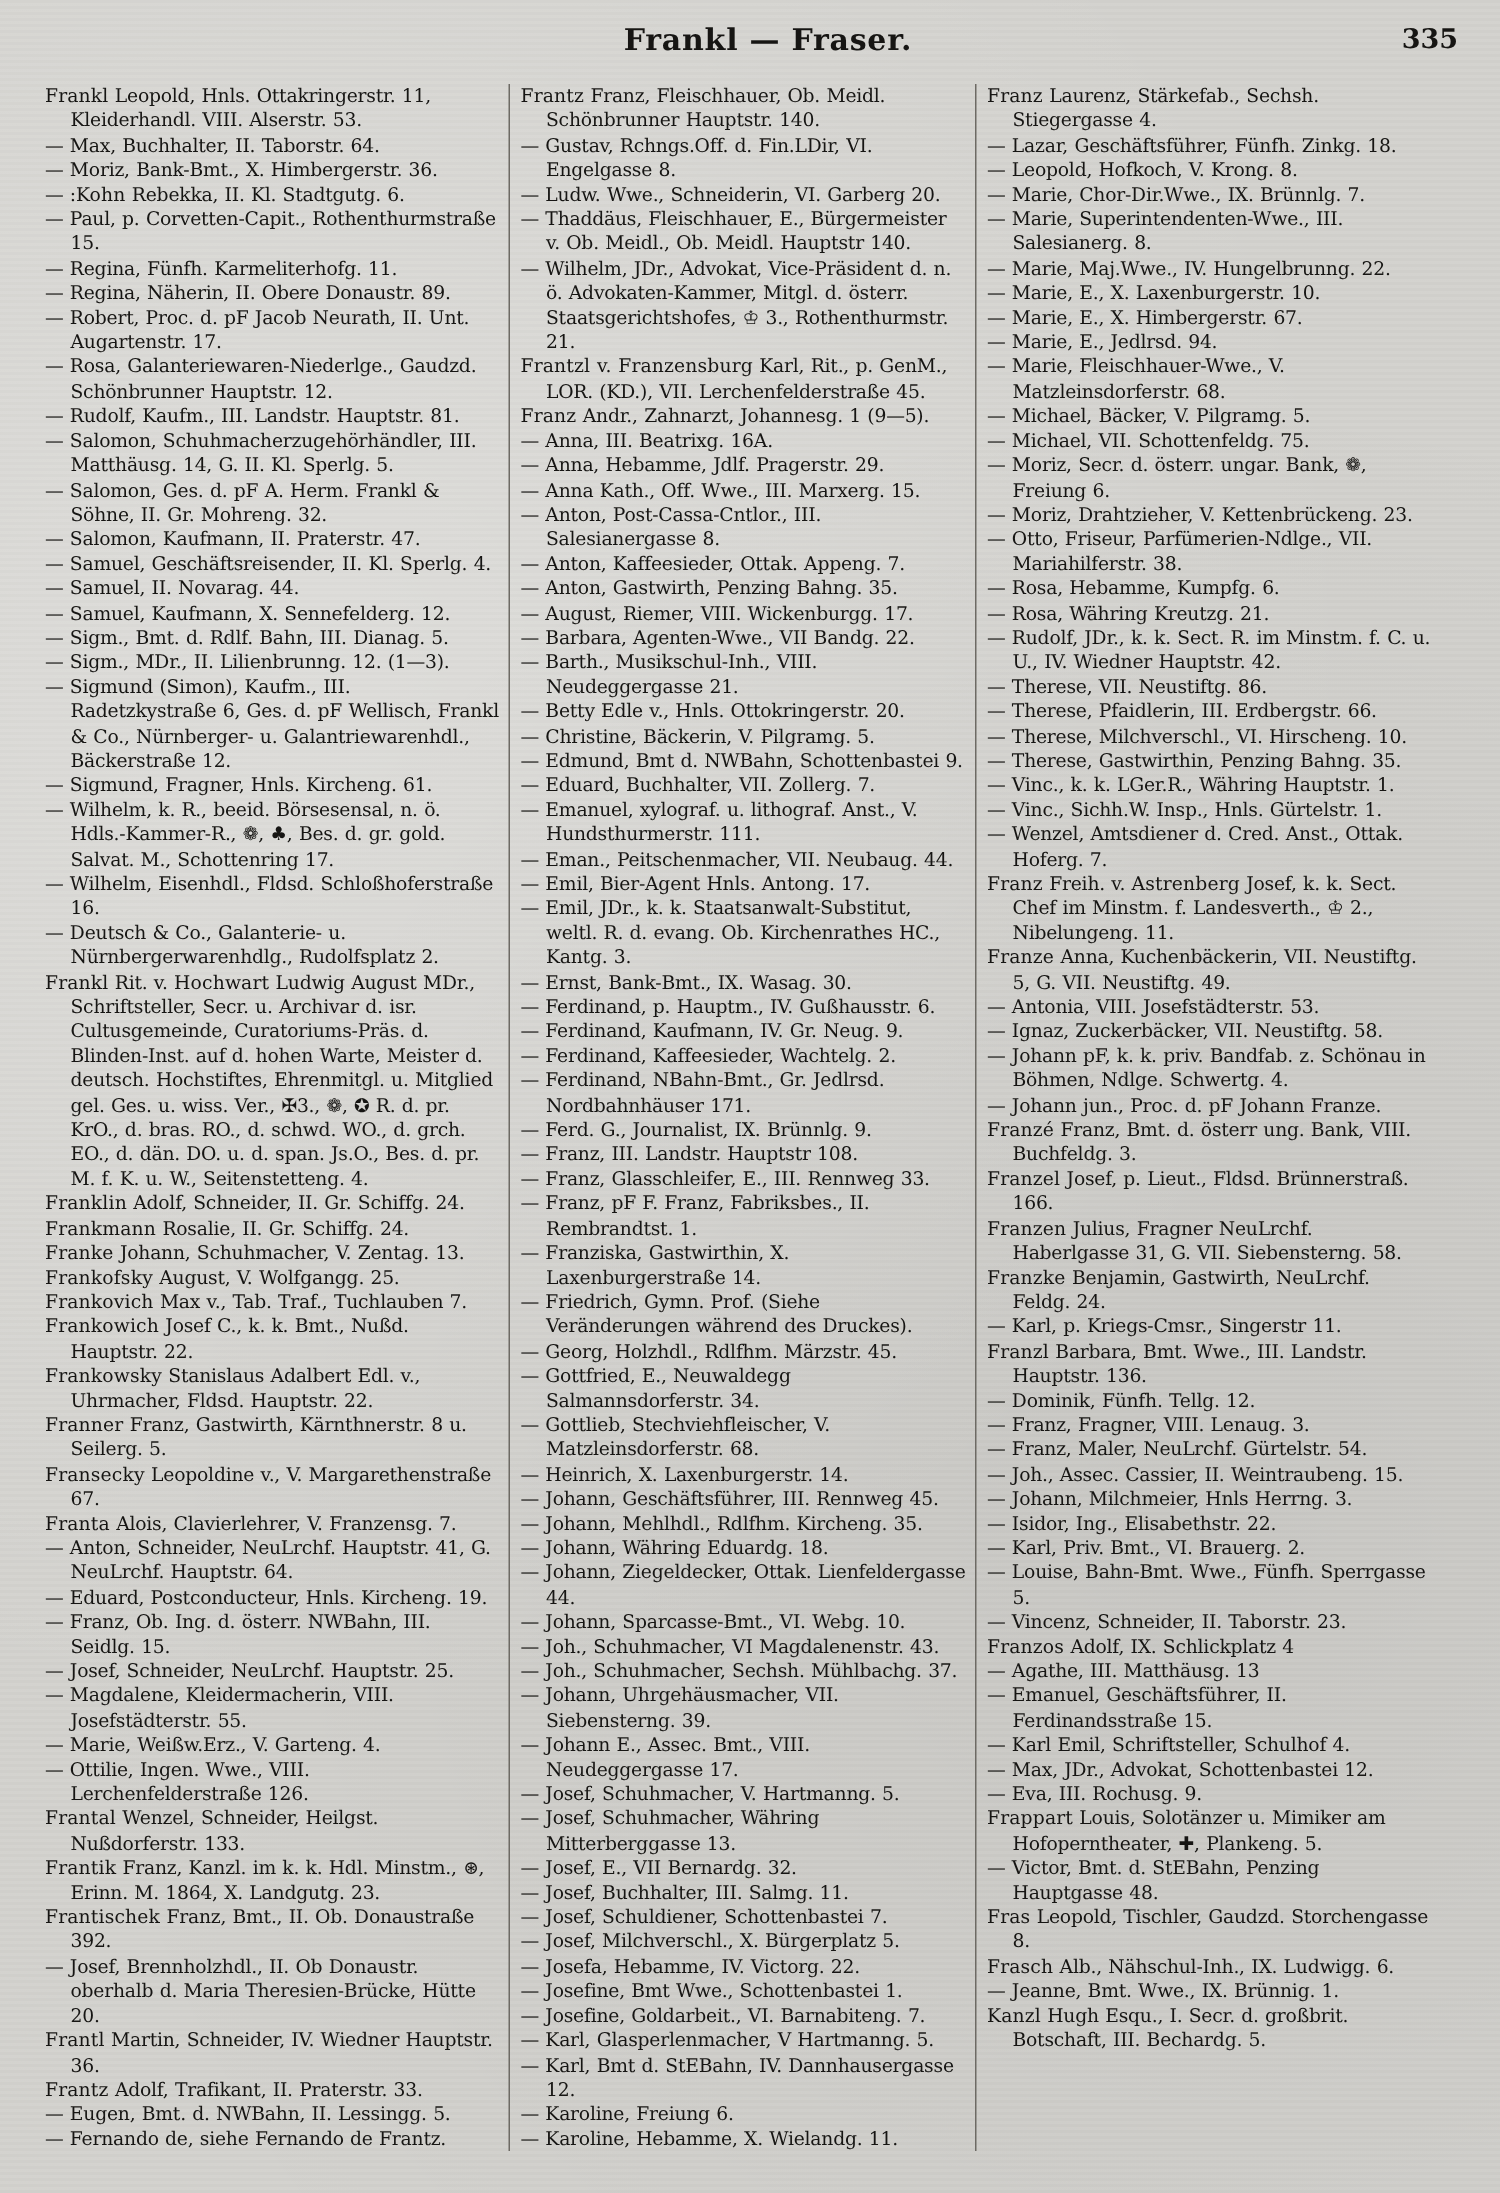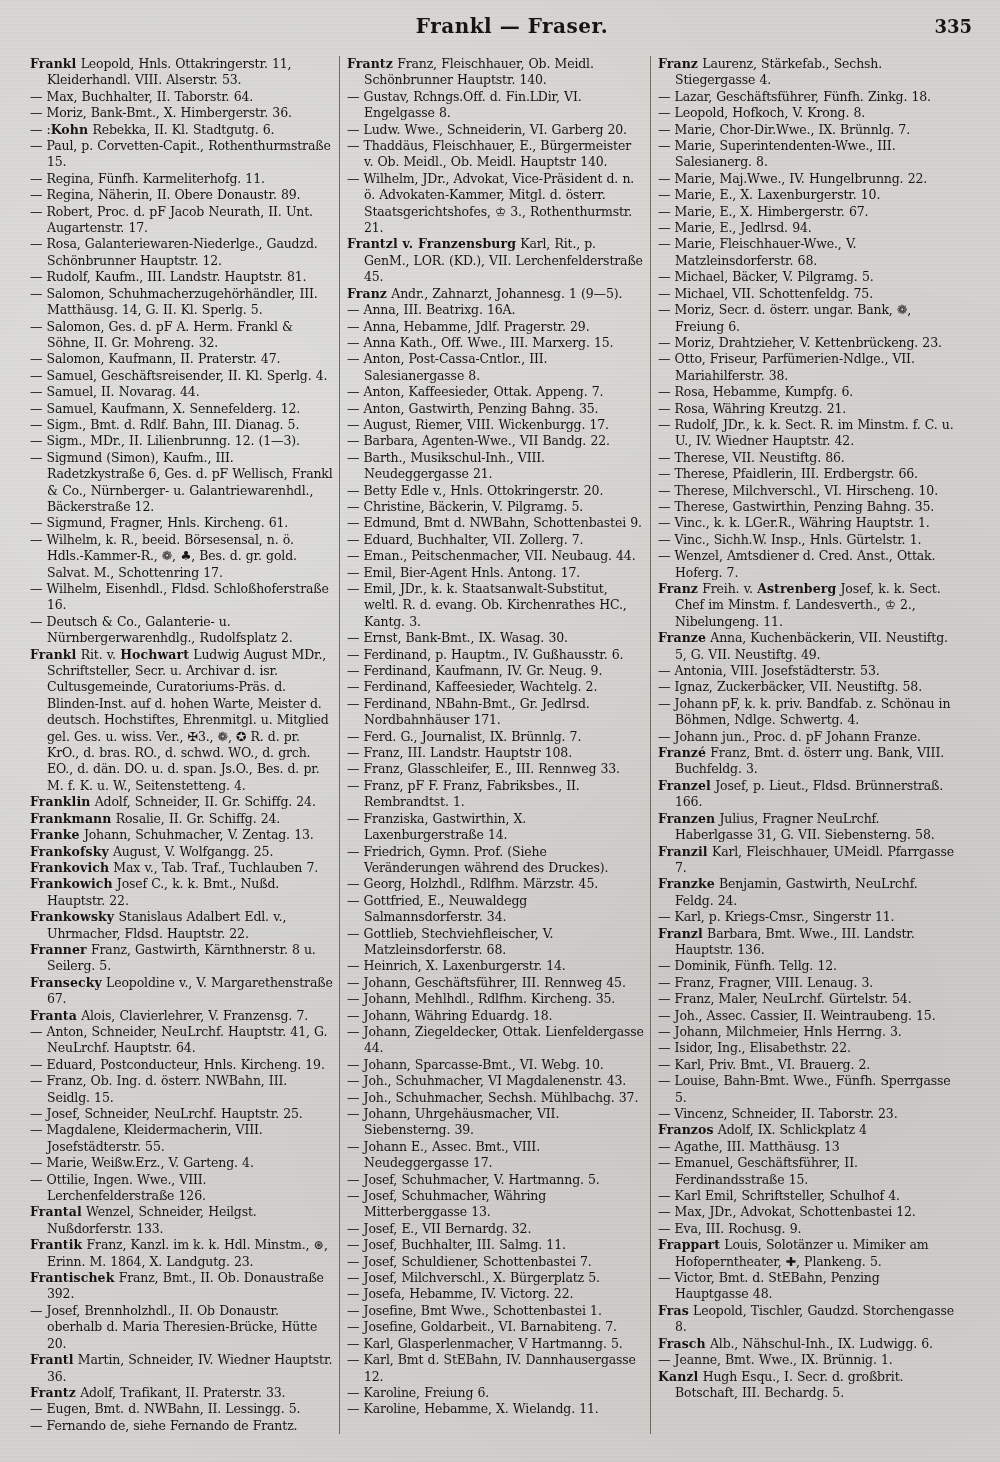--- a/index.html
+++ b/index.html
@@ -49,21 +49,21 @@
   .entry{
     margin:0;
     font-size:12.5px;
     line-height:16.4px;
     padding-left:17px;
     text-indent:-17px;
     letter-spacing:-0.15px;
     word-spacing:0.4px;
   }
   .entry b{
-    font-weight:bold;
+    font-weight:normal;
     letter-spacing:0.1px;
   }
 </style>
 </head>
 <body>
 
 <div class="page-header">
   <div class="page-title">Frankl — Fraser.</div>
   <div class="page-number">335</div>
 </div>
@@ -134,29 +134,30 @@
       <p class="entry">— Anton, Post-Cassa-Cntlor., III. Salesianergasse 8.</p>
       <p class="entry">— Anton, Kaffeesieder, Ottak. Appeng. 7.</p>
       <p class="entry">— Anton, Gastwirth, Penzing Bahng. 35.</p>
       <p class="entry">— August, Riemer, VIII. Wickenburgg. 17.</p>
       <p class="entry">— Barbara, Agenten-Wwe., VII Bandg. 22.</p>
       <p class="entry">— Barth., Musikschul-Inh., VIII. Neudeggergasse 21.</p>
       <p class="entry">— Betty Edle v., Hnls. Ottokringerstr. 20.</p>
       <p class="entry">— Christine, Bäckerin, V. Pilgramg. 5.</p>
       <p class="entry">— Edmund, Bmt d. NWBahn, Schottenbastei 9.</p>
       <p class="entry">— Eduard, Buchhalter, VII. Zollerg. 7.</p>
+      <p class="entry">— Emanuel, xylograf. u. lithograf. Anst., V. Hundsthurmerstr. 111.</p>
       <p class="entry">— Eman., Peitschenmacher, VII. Neubaug. 44.</p>
       <p class="entry">— Emil, Bier-Agent Hnls. Antong. 17.</p>
       <p class="entry">— Emil, JDr., k. k. Staatsanwalt-Substitut, weltl. R. d. evang. Ob. Kirchenrathes HC., Kantg. 3.</p>
       <p class="entry">— Ernst, Bank-Bmt., IX. Wasag. 30.</p>
       <p class="entry">— Ferdinand, p. Hauptm., IV. Gußhausstr. 6.</p>
       <p class="entry">— Ferdinand, Kaufmann, IV. Gr. Neug. 9.</p>
       <p class="entry">— Ferdinand, Kaffeesieder, Wachtelg. 2.</p>
       <p class="entry">— Ferdinand, NBahn-Bmt., Gr. Jedlrsd. Nordbahnhäuser 171.</p>
-      <p class="entry">— Ferd. G., Journalist, IX. Brünnlg. 7.</p>
+      <p class="entry">— Ferd. G., Journalist, IX. Brünnlg. 9.</p>
       <p class="entry">— Franz, III. Landstr. Hauptstr 108.</p>
       <p class="entry">— Franz, Glasschleifer, E., III. Rennweg 33.</p>
       <p class="entry">— Franz, pF F. Franz, Fabriksbes., II. Rembrandtst. 1.</p>
       <p class="entry">— Franziska, Gastwirthin, X. Laxenburgerstraße 14.</p>
       <p class="entry">— Friedrich, Gymn. Prof. (Siehe Veränderungen während des Druckes).</p>
       <p class="entry">— Georg, Holzhdl., Rdlfhm. Märzstr. 45.</p>
       <p class="entry">— Gottfried, E., Neuwaldegg Salmannsdorferstr. 34.</p>
       <p class="entry">— Gottlieb, Stechviehfleischer, V. Matzleinsdorferstr. 68.</p>
       <p class="entry">— Heinrich, X. Laxenburgerstr. 14.</p>
       <p class="entry">— Johann, Geschäftsführer, III. Rennweg 45.</p>
@@ -210,21 +211,20 @@
       <p class="entry">— Wenzel, Amtsdiener d. Cred. Anst., Ottak. Hoferg. 7.</p>
       <p class="entry"><b>Franz</b> Freih. v. <b>Astrenberg</b> Josef, k. k. Sect. Chef im Minstm. f. Landesverth., ♔ 2., Nibelungeng. 11.</p>
       <p class="entry"><b>Franze</b> Anna, Kuchenbäckerin, VII. Neustiftg. 5, G. VII. Neustiftg. 49.</p>
       <p class="entry">— Antonia, VIII. Josefstädterstr. 53.</p>
       <p class="entry">— Ignaz, Zuckerbäcker, VII. Neustiftg. 58.</p>
       <p class="entry">— Johann pF, k. k. priv. Bandfab. z. Schönau in Böhmen, Ndlge. Schwertg. 4.</p>
       <p class="entry">— Johann jun., Proc. d. pF Johann Franze.</p>
       <p class="entry"><b>Franzé</b> Franz, Bmt. d. österr ung. Bank, VIII. Buchfeldg. 3.</p>
       <p class="entry"><b>Franzel</b> Josef, p. Lieut., Fldsd. Brünnerstraß. 166.</p>
       <p class="entry"><b>Franzen</b> Julius, Fragner NeuLrchf. Haberlgasse 31, G. VII. Siebensterng. 58.</p>
-      <p class="entry"><b>Franzil</b> Karl, Fleischhauer, UMeidl. Pfarrgasse 7.</p>
       <p class="entry"><b>Franzke</b> Benjamin, Gastwirth, NeuLrchf. Feldg. 24.</p>
       <p class="entry">— Karl, p. Kriegs-Cmsr., Singerstr 11.</p>
       <p class="entry"><b>Franzl</b> Barbara, Bmt. Wwe., III. Landstr. Hauptstr. 136.</p>
       <p class="entry">— Dominik, Fünfh. Tellg. 12.</p>
       <p class="entry">— Franz, Fragner, VIII. Lenaug. 3.</p>
       <p class="entry">— Franz, Maler, NeuLrchf. Gürtelstr. 54.</p>
       <p class="entry">— Joh., Assec. Cassier, II. Weintraubeng. 15.</p>
       <p class="entry">— Johann, Milchmeier, Hnls Herrng. 3.</p>
       <p class="entry">— Isidor, Ing., Elisabethstr. 22.</p>
       <p class="entry">— Karl, Priv. Bmt., VI. Brauerg. 2.</p>

